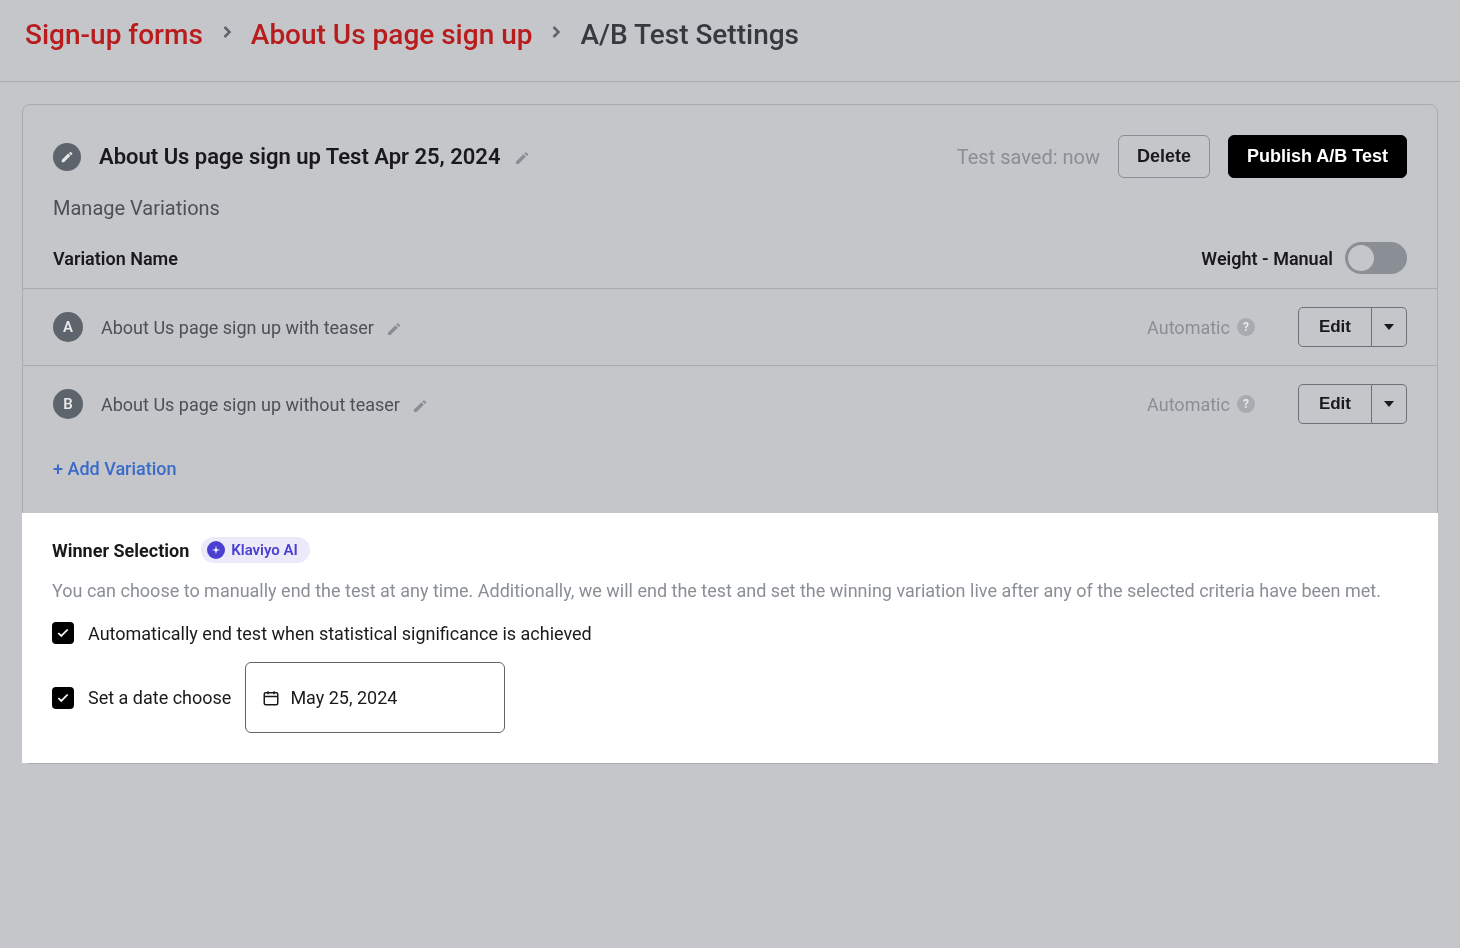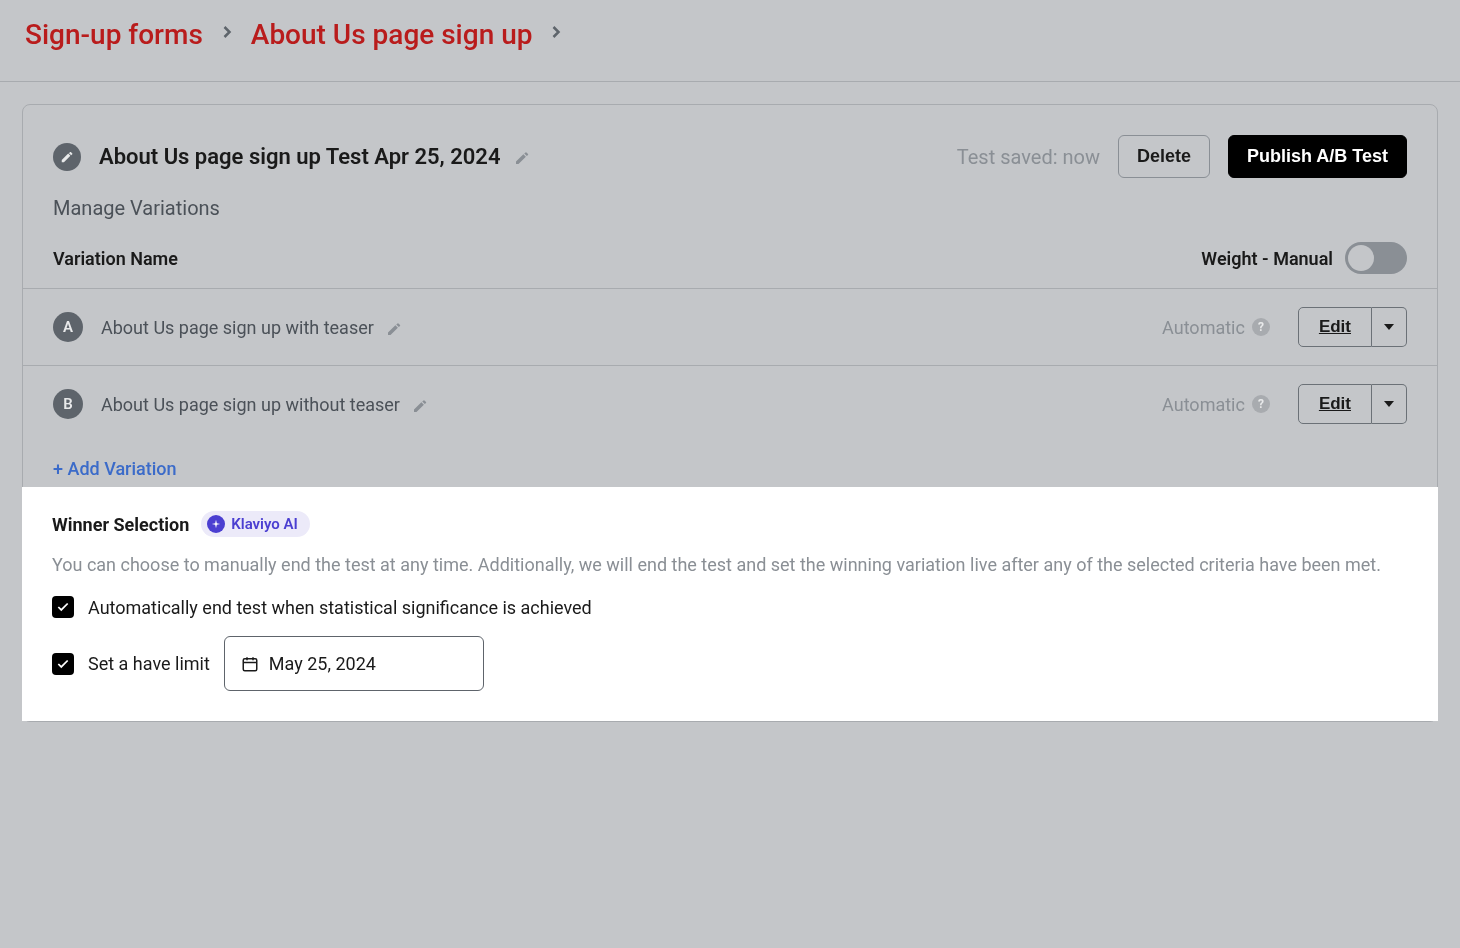--- a/index.html
+++ b/index.html
@@ -182,21 +182,21 @@
       font-size: 15px;
       font-weight: 600;
     }
     .variation-name {
       font-size: 18px;
       color: #4b5158;
     }
     .variation-right {
       display: flex;
       align-items: center;
-      gap: 28px;
+      gap: 43px;
     }
     .auto-label {
       font-size: 18px;
       color: #8a8f95;
       display: flex;
       align-items: center;
       gap: 7px;
     }
     .help-icon {
       width: 18px;
@@ -215,39 +215,38 @@
     }
     .edit-btn {
       background: #c4c6c9;
       border: 1px solid #6b7177;
       padding: 9px 20px;
       font-size: 17px;
       font-weight: 600;
       color: #1a1a1a;
       border-radius: 5px 0 0 5px;
       cursor: pointer;
-      text-decoration: underline;
     }
     .edit-caret {
       background: #c4c6c9;
       border: 1px solid #6b7177;
       border-left: none;
       padding: 9px 12px;
       border-radius: 0 5px 5px 0;
       cursor: pointer;
       display: flex;
       align-items: center;
     }
     .edit-caret svg {
       width: 10px;
       height: 10px;
       fill: #1a1a1a;
     }
     .add-variation {
-      padding: 16px 30px 8px 30px;
+      padding: 16px 30px 34px 30px;
       font-size: 18px;
       color: #3b6bc9;
       font-weight: 500;
       cursor: pointer;
     }
     .winner-section {
       background: #fff;
       padding: 24px 30px 30px 30px;
       margin-left: -1px;
       margin-right: -1px;
@@ -321,21 +320,21 @@
     .checkbox-label {
       font-size: 18px;
       color: #1a1a1a;
     }
     .date-input {
       display: inline-flex;
       align-items: center;
       gap: 10px;
       border: 1px solid #5e646b;
       border-radius: 6px;
-      padding: 16px 16px;
+      padding: 24px 16px;
       background: #fff;
       font-size: 18px;
       color: #1a1a1a;
       cursor: pointer;
       min-width: 260px;
     }
     .date-input svg {
       width: 18px;
       height: 18px;
       stroke: #1a1a1a;
@@ -377,20 +376,21 @@
       <svg viewBox="0 0 24 24" width="20" height="20" fill="none" stroke="currentColor" stroke-width="3">
           <polyline points="9 6 15 12 9 18"></polyline>
         </svg>
     </span>
     <span class="breadcrumb-item">About Us page sign up</span>
     <span class="chevron">
       <svg viewBox="0 0 24 24" width="20" height="20" fill="none" stroke="currentColor" stroke-width="3">
           <polyline points="9 6 15 12 9 18"></polyline>
         </svg>
     </span>
+    <span class="breadcrumb-current">A/B Test Settings</span>
   </div>
 </div>
 
 <div class="card">
   <div class="card-inner">
 
     <div class="header-row">
       <div class="header-left">
         <span class="pencil-circle">
           <svg viewBox="0 0 24 24">
@@ -505,21 +505,21 @@
         </span>
         <span class="checkbox-label">Automatically end test when statistical significance is achieved</span>
       </div>
 
       <div class="checkbox-row" style="margin-bottom:0;">
         <span class="checkbox">
           <svg viewBox="0 0 24 24">
               <polyline points="4 12 9 17 20 6"></polyline>
             </svg>
         </span>
-        <span class="checkbox-label">Set a have limit</span>
+        <span class="checkbox-label">Set a date choose</span>
         <span class="date-input">
           <svg viewBox="0 0 24 24">
               <rect x="3" y="5" width="18" height="16" rx="2"></rect>
               <line x1="8" y1="3" x2="8" y2="7"></line>
               <line x1="16" y1="3" x2="16" y2="7"></line>
               <line x1="3" y1="10" x2="21" y2="10"></line>
             </svg>
           <span>May 25, 2024</span>
         </span>
       </div>

